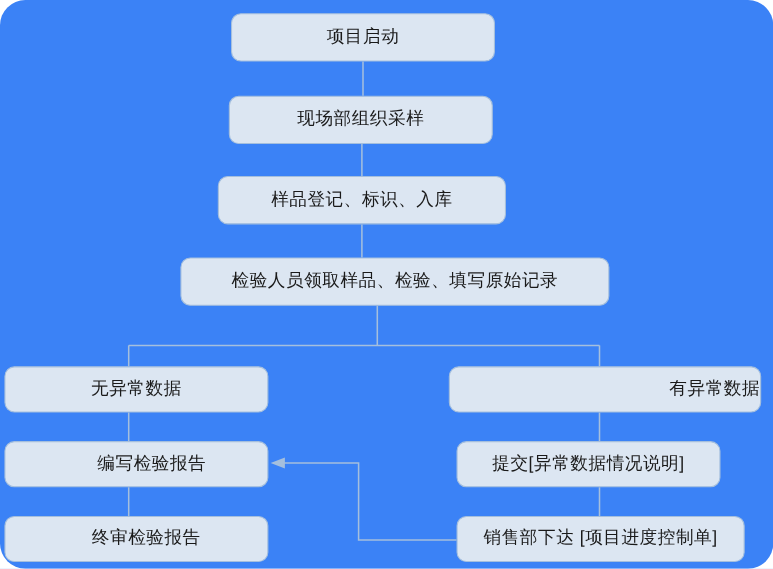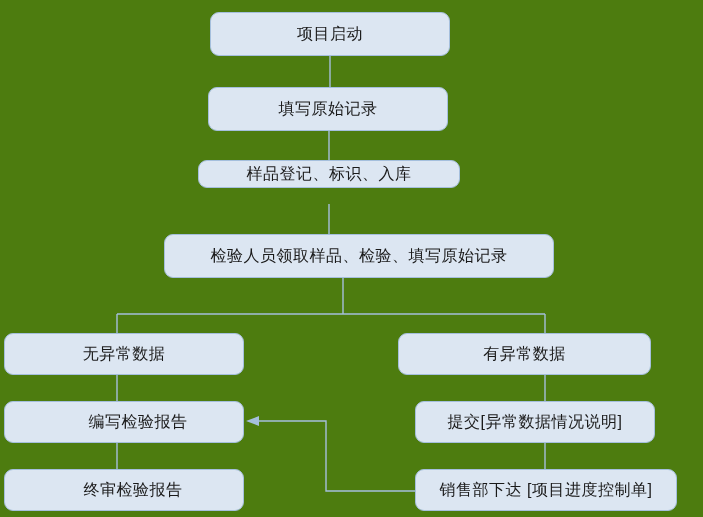--- a/index.html
+++ b/index.html
@@ -8,22 +8,23 @@
     padding: 0;
     background: #ffffff;
   }
   body {
     font-family: "Liberation Sans", "DejaVu Sans", sans-serif;
   }
   #canvas {
     position: relative;
     width: 703px;
     height: 517px;
-    background: #4d7c0f;
+    background: #3b82f6;
     overflow: hidden;
+    border-radius: 23px;
   }
   .node {
     position: absolute;
     box-sizing: border-box;
     background: #dce6f2;
     border: 1px solid #a5bfdd;
     border-radius: 9px;
     display: flex;
     align-items: center;
     justify-content: center;
@@ -81,36 +82,36 @@
 
     <path class="edge-line" d="M 415 491 L 326 491 L 326 421 L 258 421"></path>
     <polygon class="edge-arrow" points="246,421 259,416 259,426"></polygon>
   </svg>
 
   <div class="node" style="left:210px; top:12px; width:240px; height:44px;">
     <span>项目启动</span>
   </div>
 
   <div class="node" style="left:208px; top:87px; width:240px; height:44px;">
-    <span>填写原始记录</span>
+    <span>现场部组织采样</span>
   </div>
 
-  <div class="node" style="left:198px; top:160px; width:262px; height:28px;">
+  <div class="node" style="left:198px; top:160px; width:262px; height:44px;">
     <span>样品登记、标识、入库</span>
   </div>
 
   <div class="node" style="left:164px; top:234px; width:390px; height:44px;">
     <span>检验人员领取样品、检验、填写原始记录</span>
   </div>
 
   <div class="node" style="left:4px; top:333px; width:240px; height:42px;">
     <span>无异常数据</span>
   </div>
 
-  <div class="node" style="left:398px; top:333px; width:253px; height:42px;">
+  <div class="node" style="left:408px; top:333px; width:284px; height:42px;justify-content:flex-end;">
     <span>有异常数据</span>
   </div>
 
   <div class="node" style="left:4px; top:401px; width:240px; height:42px;padding-left:28px;">
     <span>编写检验报告</span>
   </div>
 
   <div class="node" style="left:4px; top:469px; width:240px; height:42px;padding-left:18px;">
     <span>终审检验报告</span>
   </div>

